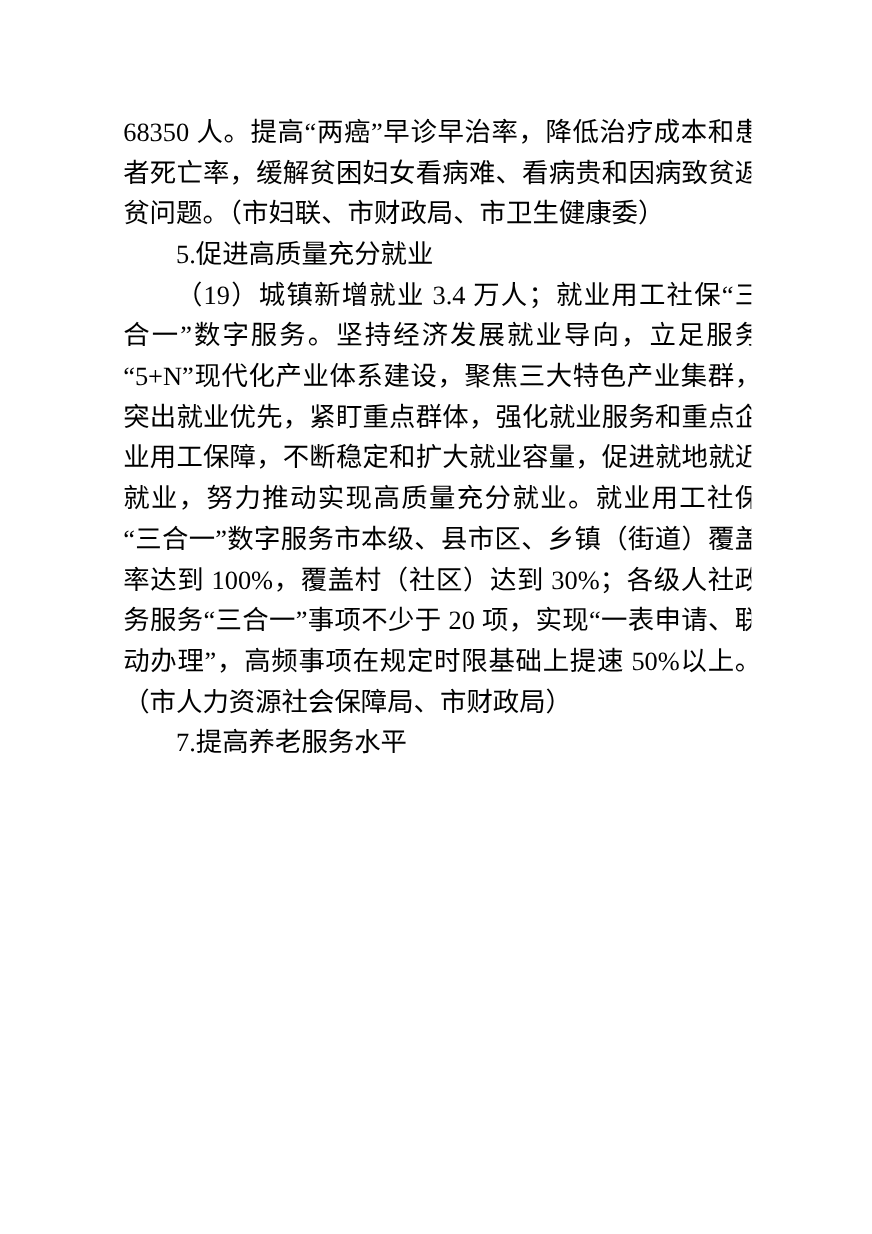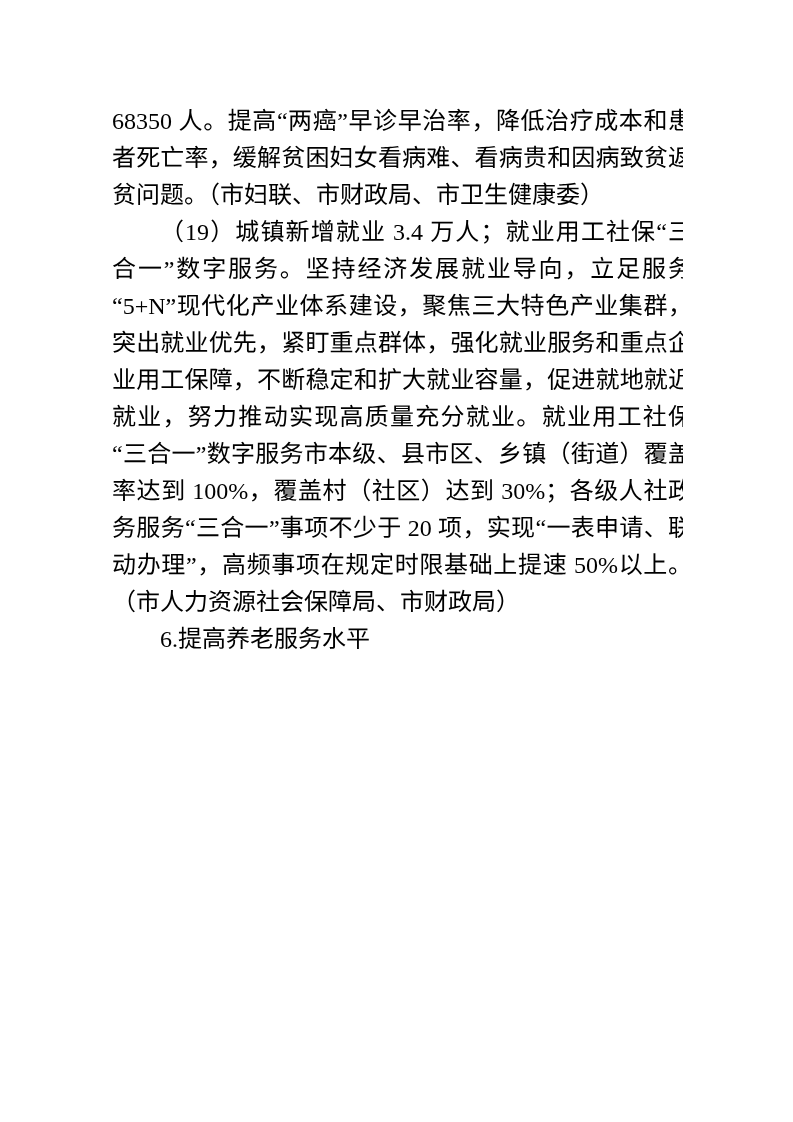--- a/index.html
+++ b/index.html
@@ -38,16 +38,17 @@
   .para.heading {
     font-weight: 400; 
   }
 </style>
 </head>
 <body>
 
 <div class="page">
   <div class="doc-body">
       <p class="para">68350 人。提高“两癌”早诊早治率，降低治疗成本和患者死亡率，缓解贫困妇女看病难、看病贵和因病致贫返贫问题。（市妇联、市财政局、市卫生健康委）</p>
+      <p class="para indent heading">5.促进高质量充分就业</p>
       <p class="para indent">（19）城镇新增就业 3.4 万人；就业用工社保“三合一”数字服务。坚持经济发展就业导向，立足服务“5+N”现代化产业体系建设，聚焦三大特色产业集群，突出就业优先，紧盯重点群体，强化就业服务和重点企业用工保障，不断稳定和扩大就业容量，促进就地就近就业，努力推动实现高质量充分就业。就业用工社保“三合一”数字服务市本级、县市区、乡镇（街道）覆盖率达到 100%，覆盖村（社区）达到 30%；各级人社政务服务“三合一”事项不少于 20 项，实现“一表申请、联动办理”，高频事项在规定时限基础上提速 50%以上。（市人力资源社会保障局、市财政局）</p>
-      <p class="para indent heading">6.提高养老服务水平</p>
+      <p class="para indent heading">7.提高养老服务水平</p>
     </div>
 </div>
 
 </body></html>

